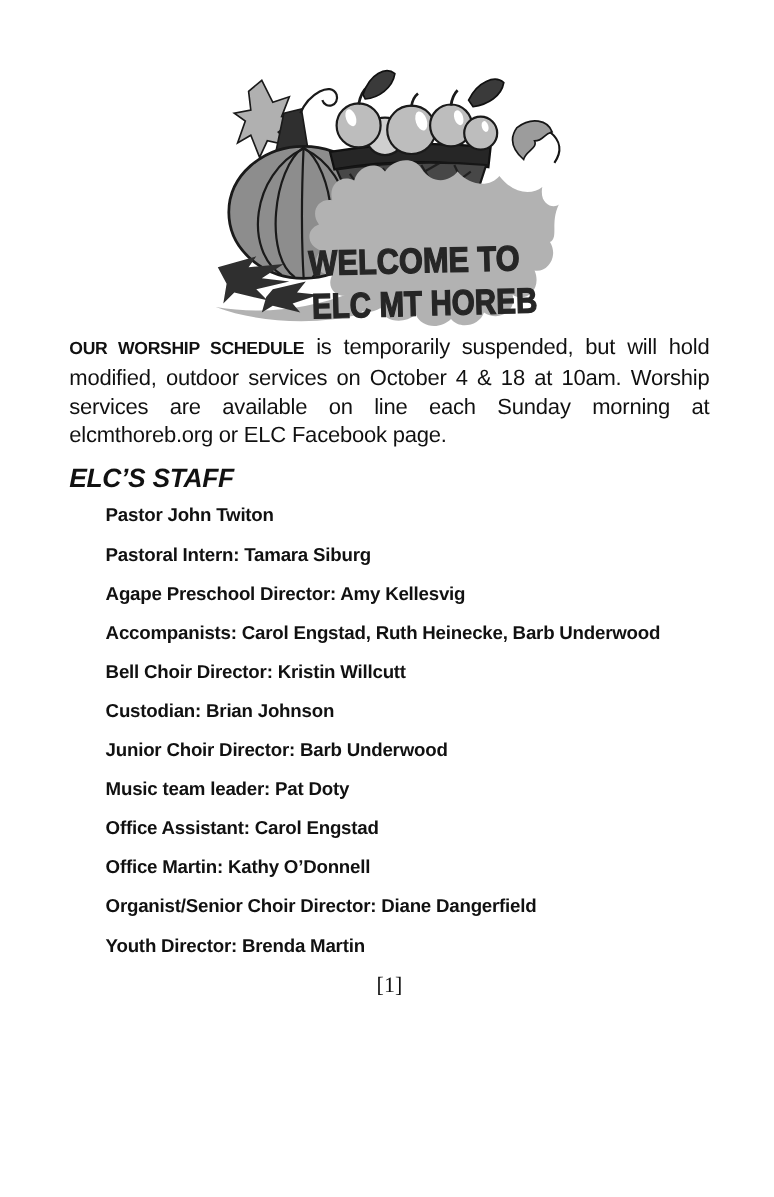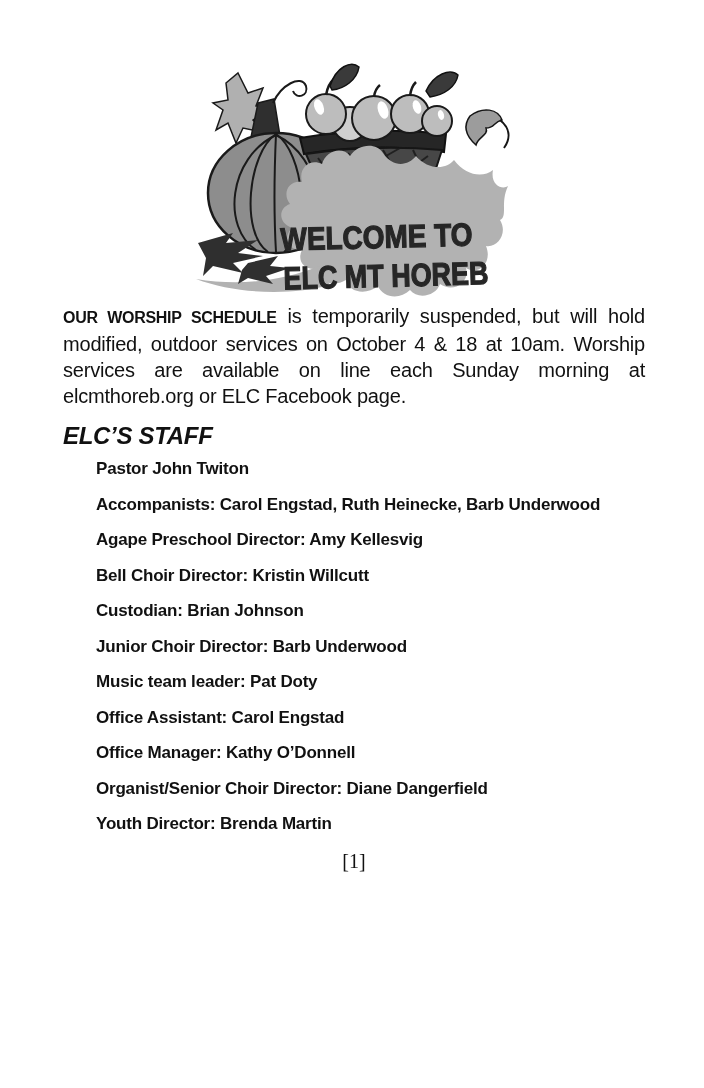--- a/index.html
+++ b/index.html
@@ -129,28 +129,29 @@
 
   <div class="content">
 
     <p class="para"><b class="lead">OUR WORSHIP SCHEDULE</b><span> is temporarily suspended, but will hold modified, outdoor services on October 4 &amp; 18 at 10am. Worship services are available on line each Sunday morning at elcmthoreb.org or ELC Facebook page.</span></p>
 
 
     <div class="staff-heading">ELC’S STAFF</div>
 
     <div class="staff-list">
       <div class="staff-item"><b>Pastor</b> <span>John Twiton</span></div>
+      <div class="staff-item"><b>Pastoral Intern:</b> <span>Tamara Siburg</span></div>
+      <div class="staff-item"><b>Agape Preschool Director:</b> <span>Amy Kellesvig</span></div>
       <div class="staff-item"><b>Accompanists:</b> <span>Carol Engstad, Ruth Heinecke, Barb Underwood</span></div>
-      <div class="staff-item"><b>Agape Preschool Director:</b> <span>Amy Kellesvig</span></div>
       <div class="staff-item"><b>Bell Choir Director:</b> <span>Kristin Willcutt</span></div>
       <div class="staff-item"><b>Custodian:</b> <span>Brian Johnson</span></div>
       <div class="staff-item"><b>Junior Choir Director:</b> <span>Barb Underwood</span></div>
       <div class="staff-item"><b>Music team leader:</b> <span>Pat Doty</span></div>
       <div class="staff-item"><b>Office Assistant:</b> <span>Carol Engstad</span></div>
-      <div class="staff-item"><b>Office Manager:</b> <span>Kathy O’Donnell</span></div>
+      <div class="staff-item"><b>Office Martin:</b> <span>Kathy O’Donnell</span></div>
       <div class="staff-item"><b>Organist/Senior Choir Director:</b> <span>Diane Dangerfield</span></div>
       <div class="staff-item"><b>Youth Director:</b> <span>Brenda Martin</span></div>
     </div>
 
     <div class="page-number">[1]</div>
 
   </div>
 </div>
 
 </body></html>

